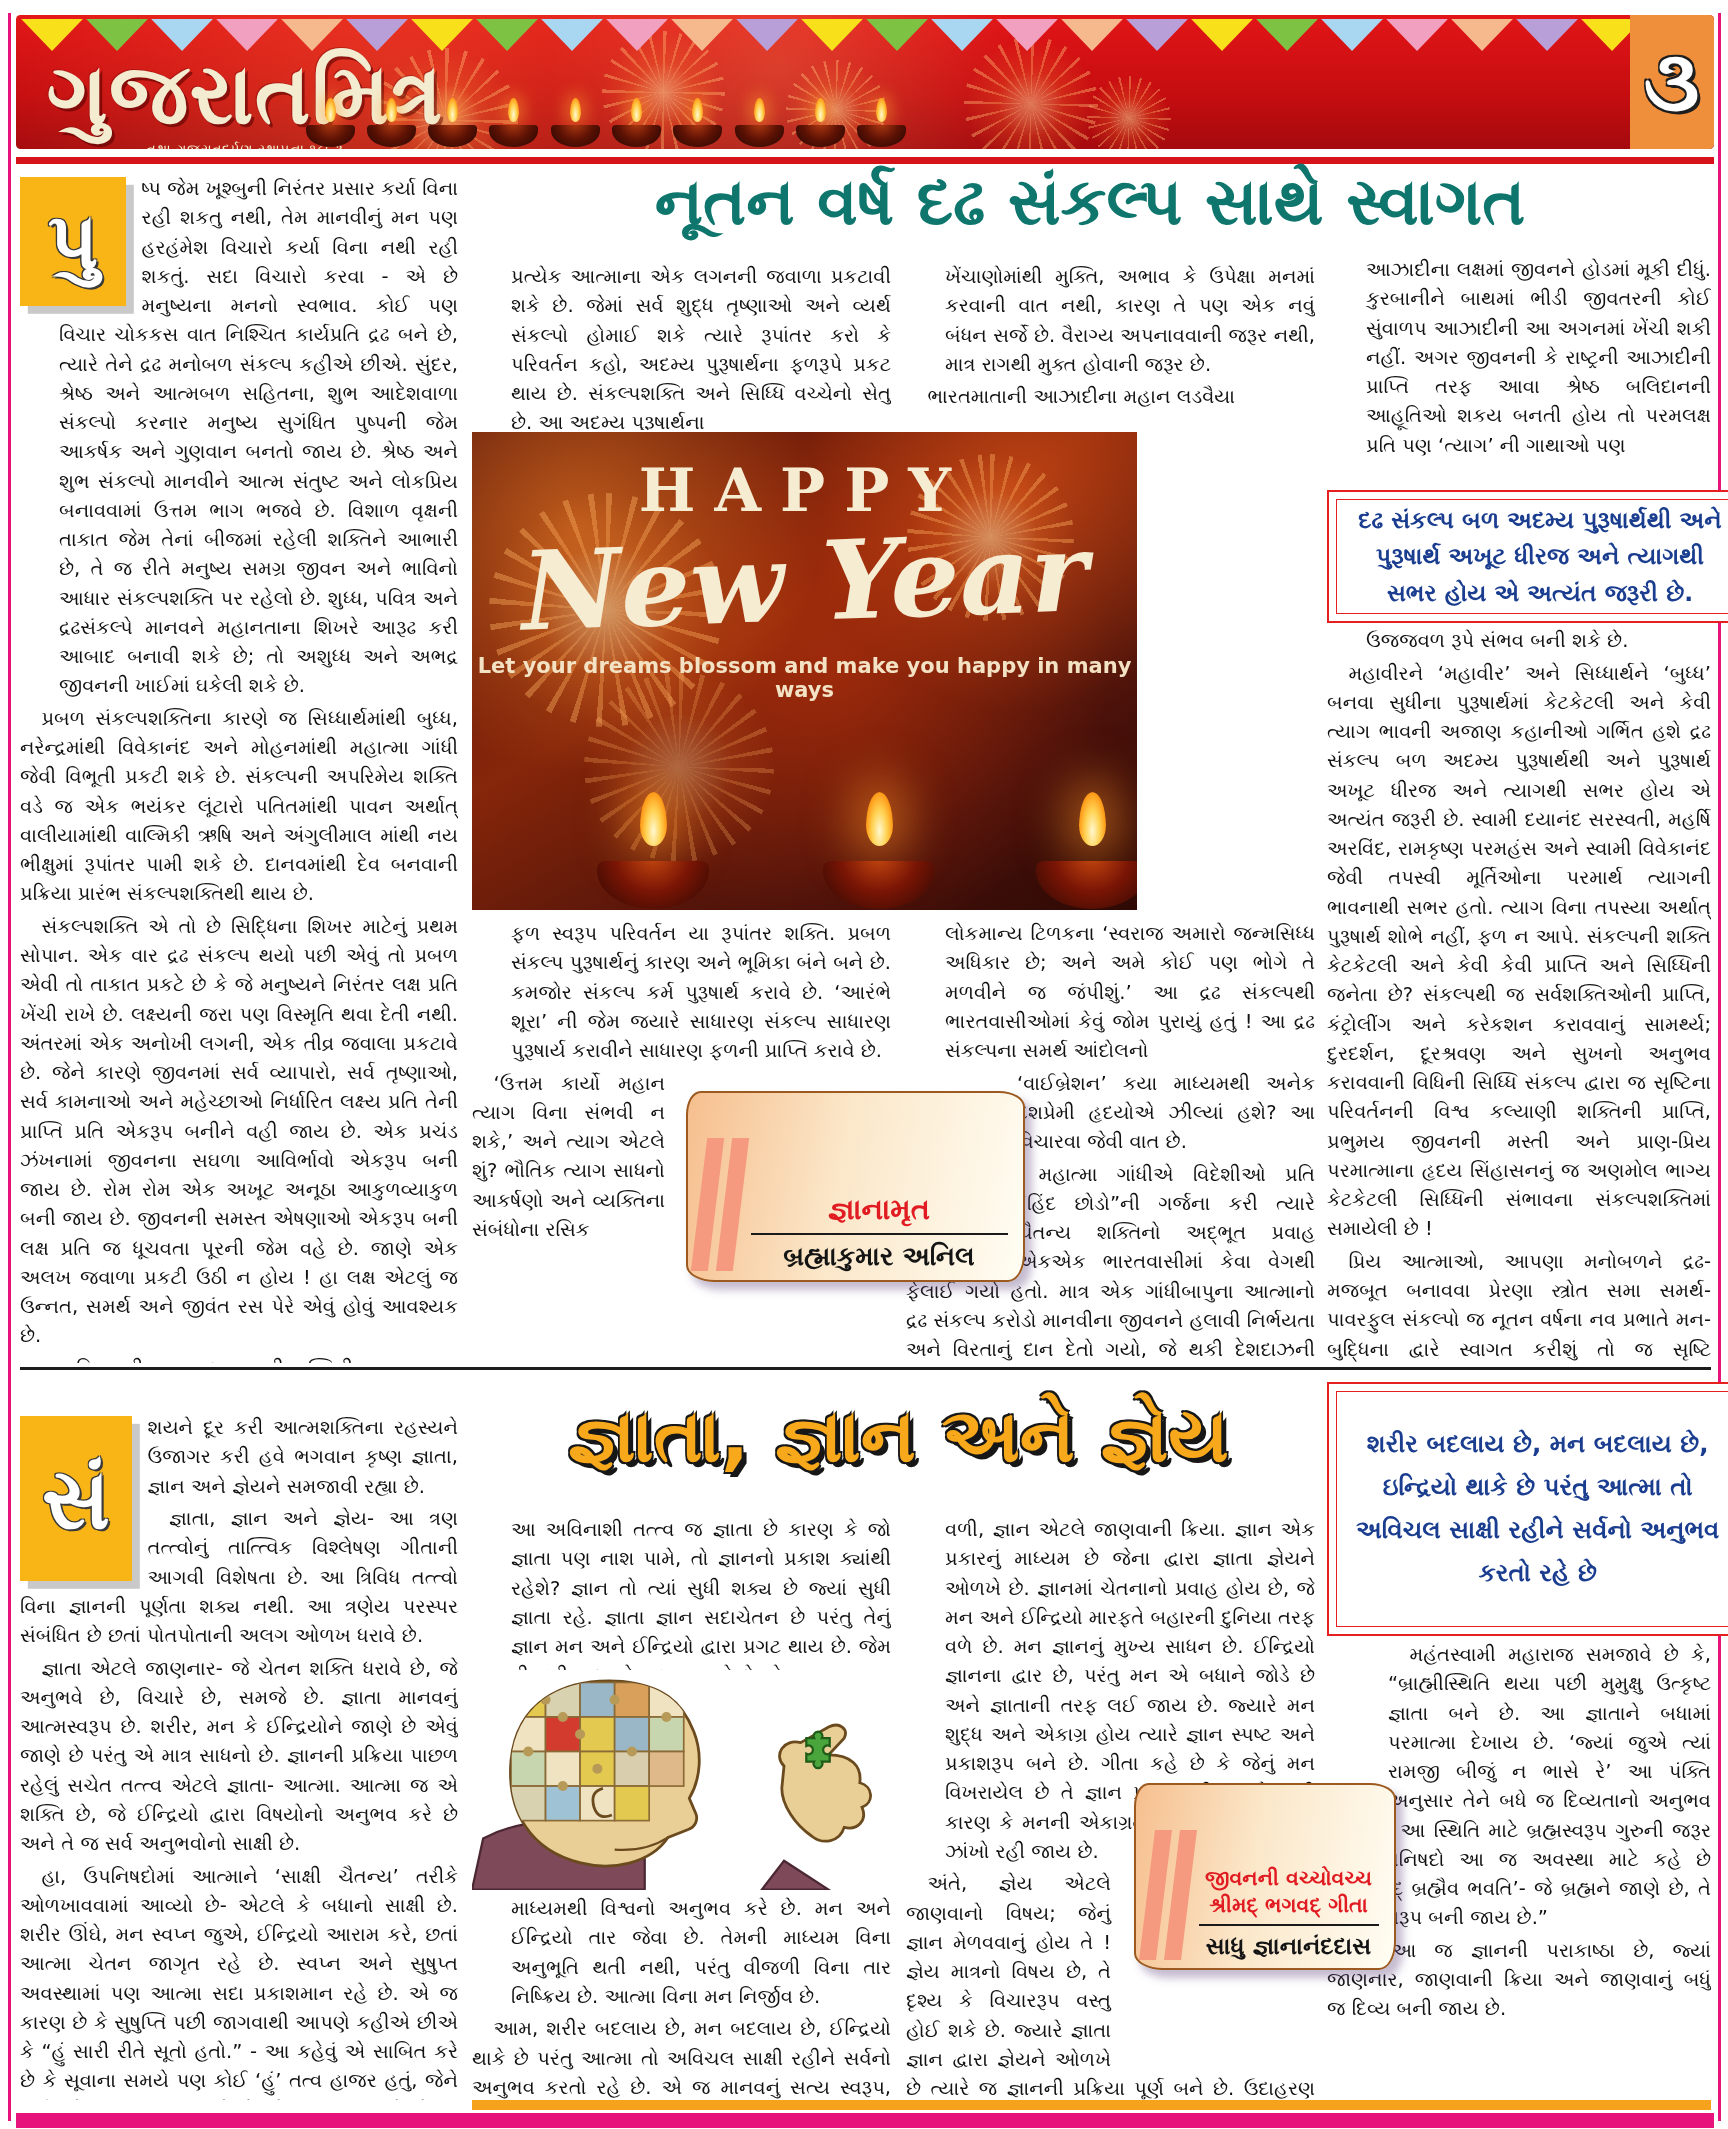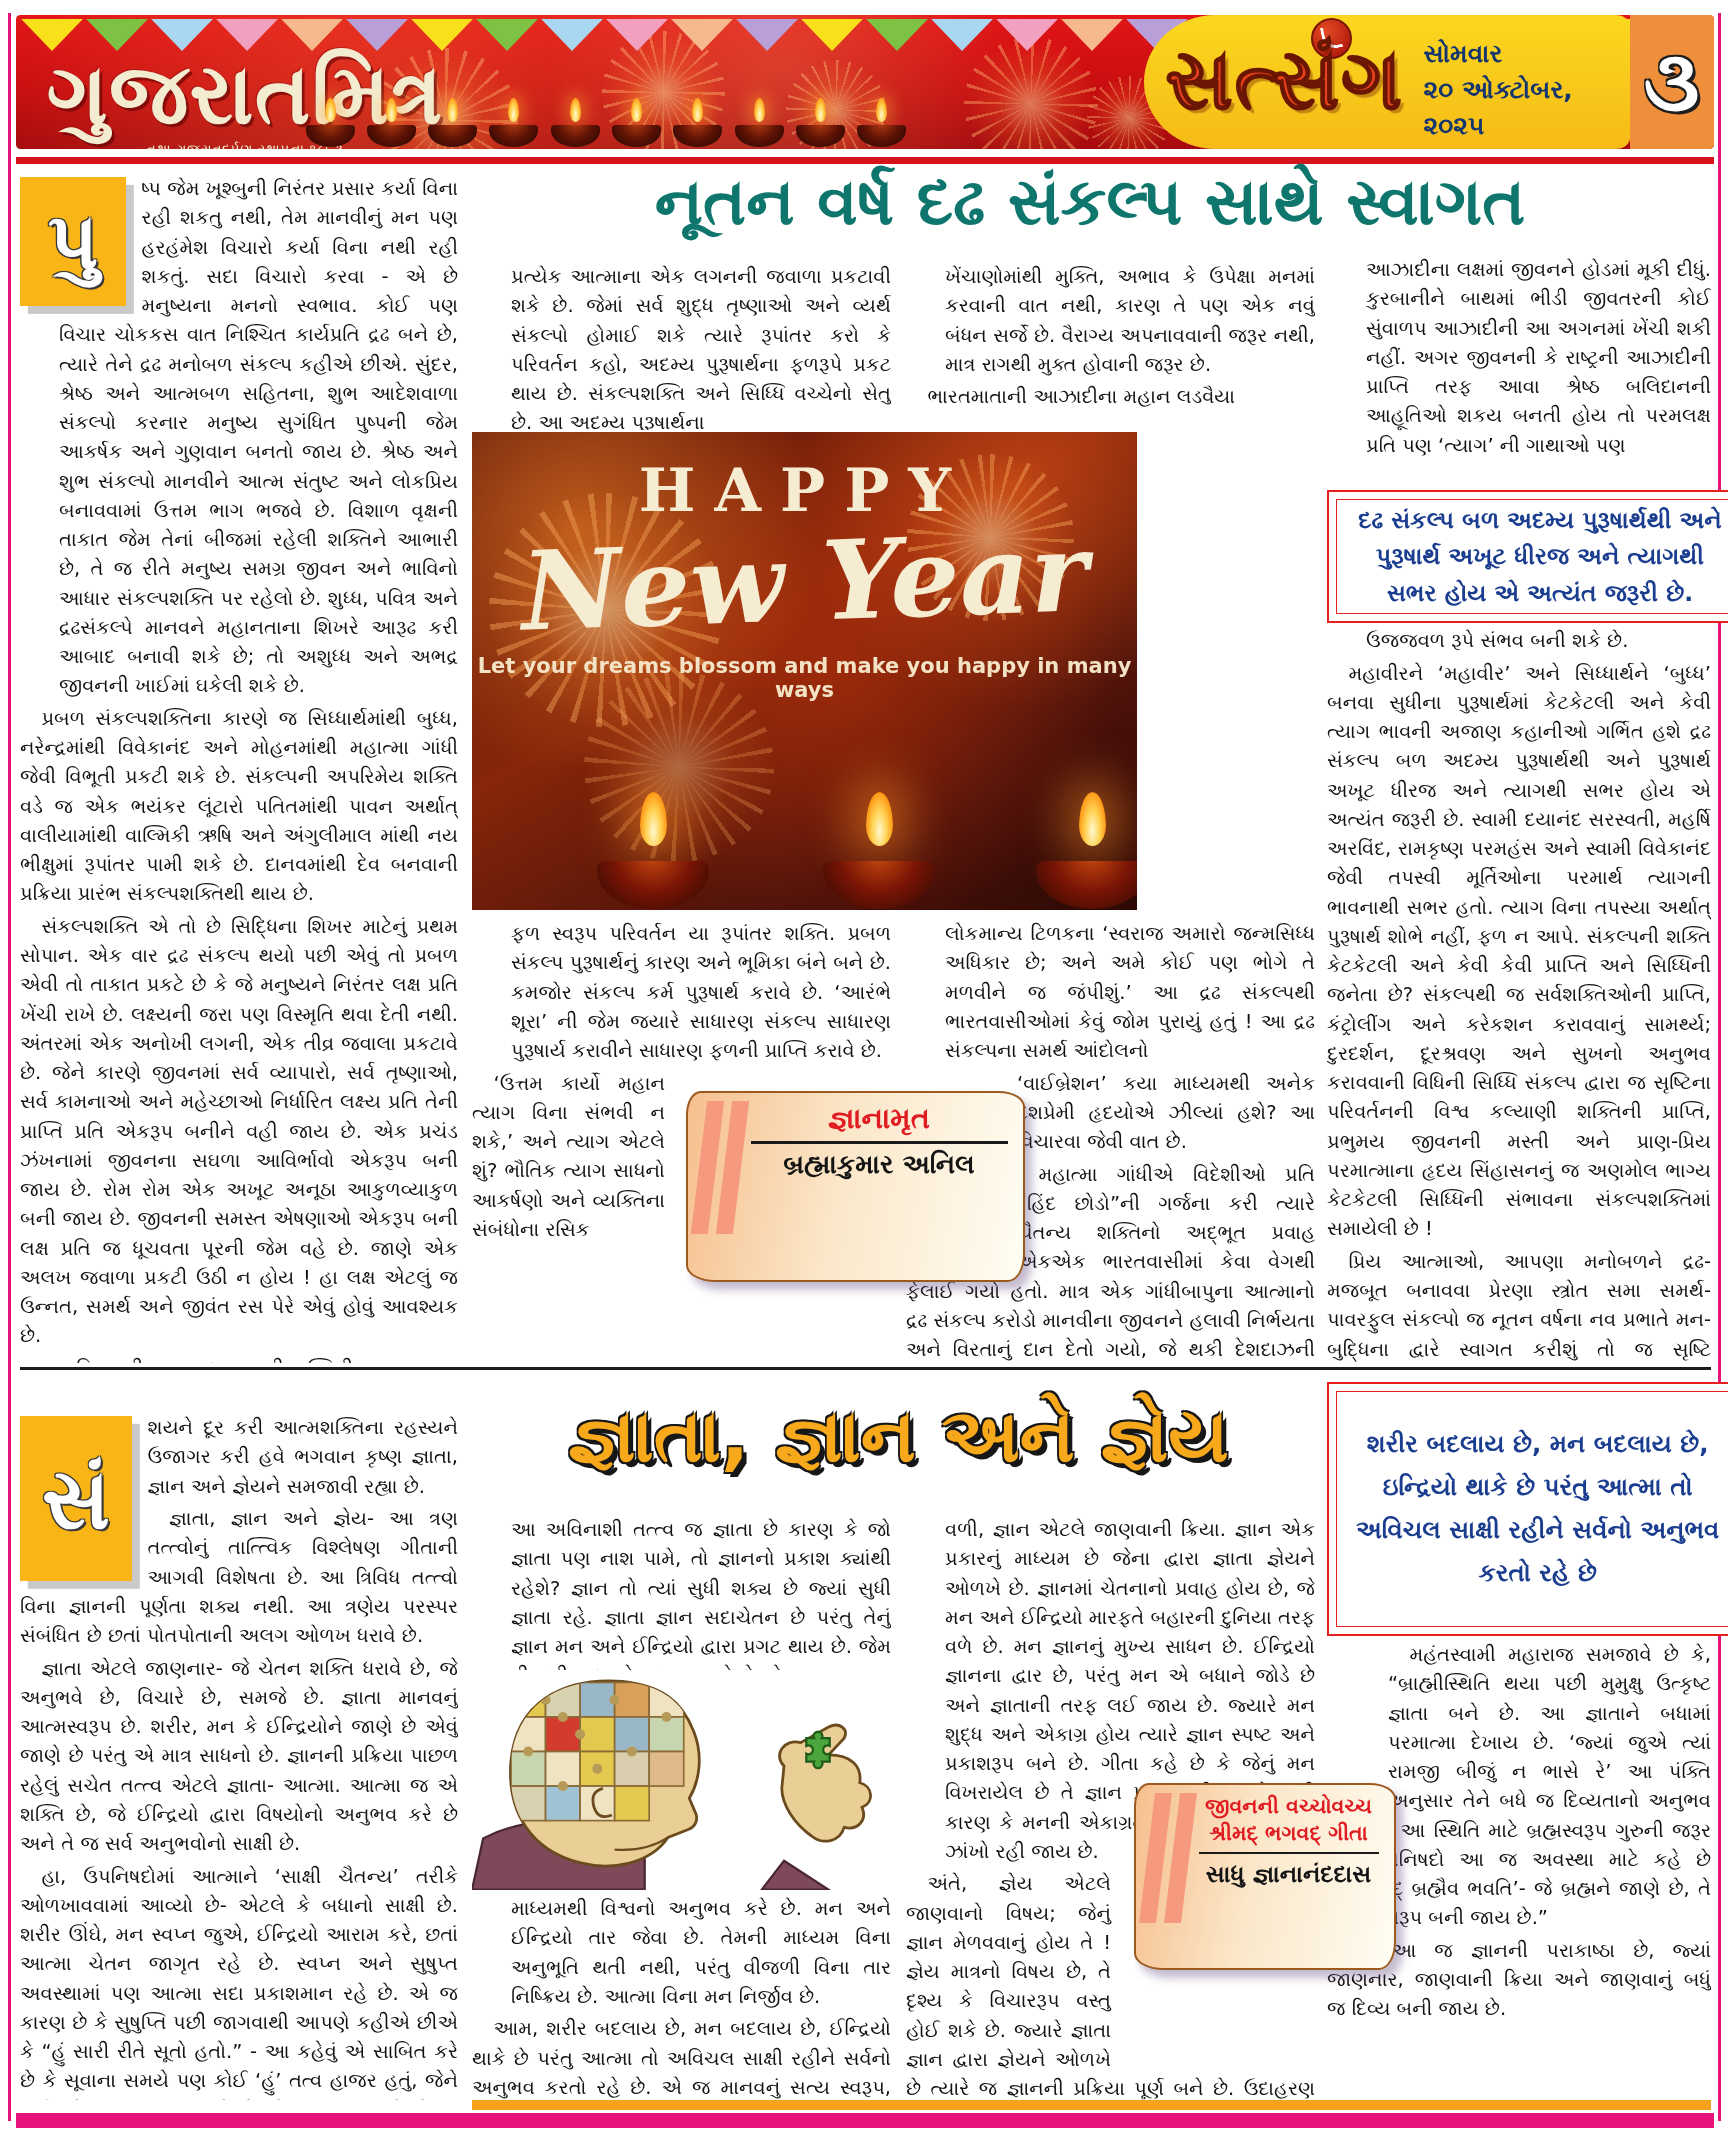--- a/index.html
+++ b/index.html
@@ -61,21 +61,21 @@
              font-size:74px;font-weight:800;color:#f7a81b;line-height:1.1;
              text-shadow:5px 5px 0 #171717,-1.7px -1.7px 0 #171717,1.7px -1.7px 0 #171717,-1.7px 1.7px 0 #171717,1.7px 1.7px 0 #171717;}
   .pullquote{position:absolute;border:2.8px solid #e62020;outline:1.7px solid #e62020;outline-offset:-10px;background:#fff;
              color:#1a3d8f;font-weight:700;display:flex;align-items:center;justify-content:center;text-align:center;}
   .pq1{left:1327px;top:490px;width:384px;height:118px;font-size:23.4px;line-height:1.55;padding:5.6px 19px;}
   .pq2{left:1327px;top:1382px;width:384px;height:239px;font-size:24.5px;line-height:1.75;padding:5.6px 16.7px;}
   .divider{position:absolute;left:20px;top:1367px;width:1691px;height:2.8px;background:#1c1c1c;}
   
   .byline{position:absolute;background:linear-gradient(100deg,#f6bf8e 0%,#fbe7c9 45%,#fffdf3 100%);
           border:2.2px solid #9c5a20;box-shadow:6.7px 7.8px 9px rgba(90,60,120,.35);
-          border-radius:14.5px 26px 16.7px 29px/23.4px 15.6px 28px 16.7px;display:flex;align-items:flex-start;padding:7.8px 11px;}
+          border-radius:14.5px 26px 16.7px 29px/23.4px 15.6px 28px 16.7px;display:flex;align-items:flex-end;padding:7.8px 11px;}
   .bl-bars{flex:none;width:47px;height:78%;position:relative;}
   .bl-bars span{position:absolute;top:0;width:16.7px;height:100%;background:#f59a7e;transform:skewX(-7deg);}
   .bl-bars span:nth-child(2){left:24.5px;}
   .bl-right{flex:1;text-align:center;}
   .bl-title{color:#e11b22;font-weight:800;}
   .bl-line{height:2.2px;background:#1a1a1a;margin:5.6px 4.5px;}
   .bl-author{color:#141414;font-weight:800;}
   .byline1{left:686px;top:1091px;width:313px;height:171px;}
   .byline1 .bl-title{font-size:29px;}
   .byline1 .bl-author{font-size:26px;}
@@ -205,29 +205,20 @@
         </div>
         <div class="hdiya">
           <div class="hflame"></div>
           <div class="hbowl"></div>
         </div>
         <div class="hdiya">
           <div class="hflame"></div>
           <div class="hbowl"></div>
         </div>
       </div>
-    <div class="satsang-yellow">
-      <div class="emblem"></div>
-      <div class="satsang-logo">સત્સંગ</div>
-      <div class="date-block">
-        <div>સોમવાર</div>
-        <div>૨૦ ઓક્ટોબર,</div>
-        <div>૨૦૨૫</div>
-      </div>
-    </div>
     <div class="pagenum-panel">
       <div class="pagenum">૩</div>
     </div>
   </div>
   <div class="subredbar"></div>
 
   <div class="headline1">નૂતન વર્ષ દઢ સંકલ્પ સાથે સ્વાગત</div>
 
   <div class="col a1c1">
     <div class="dropcap dc1">પુ</div>

